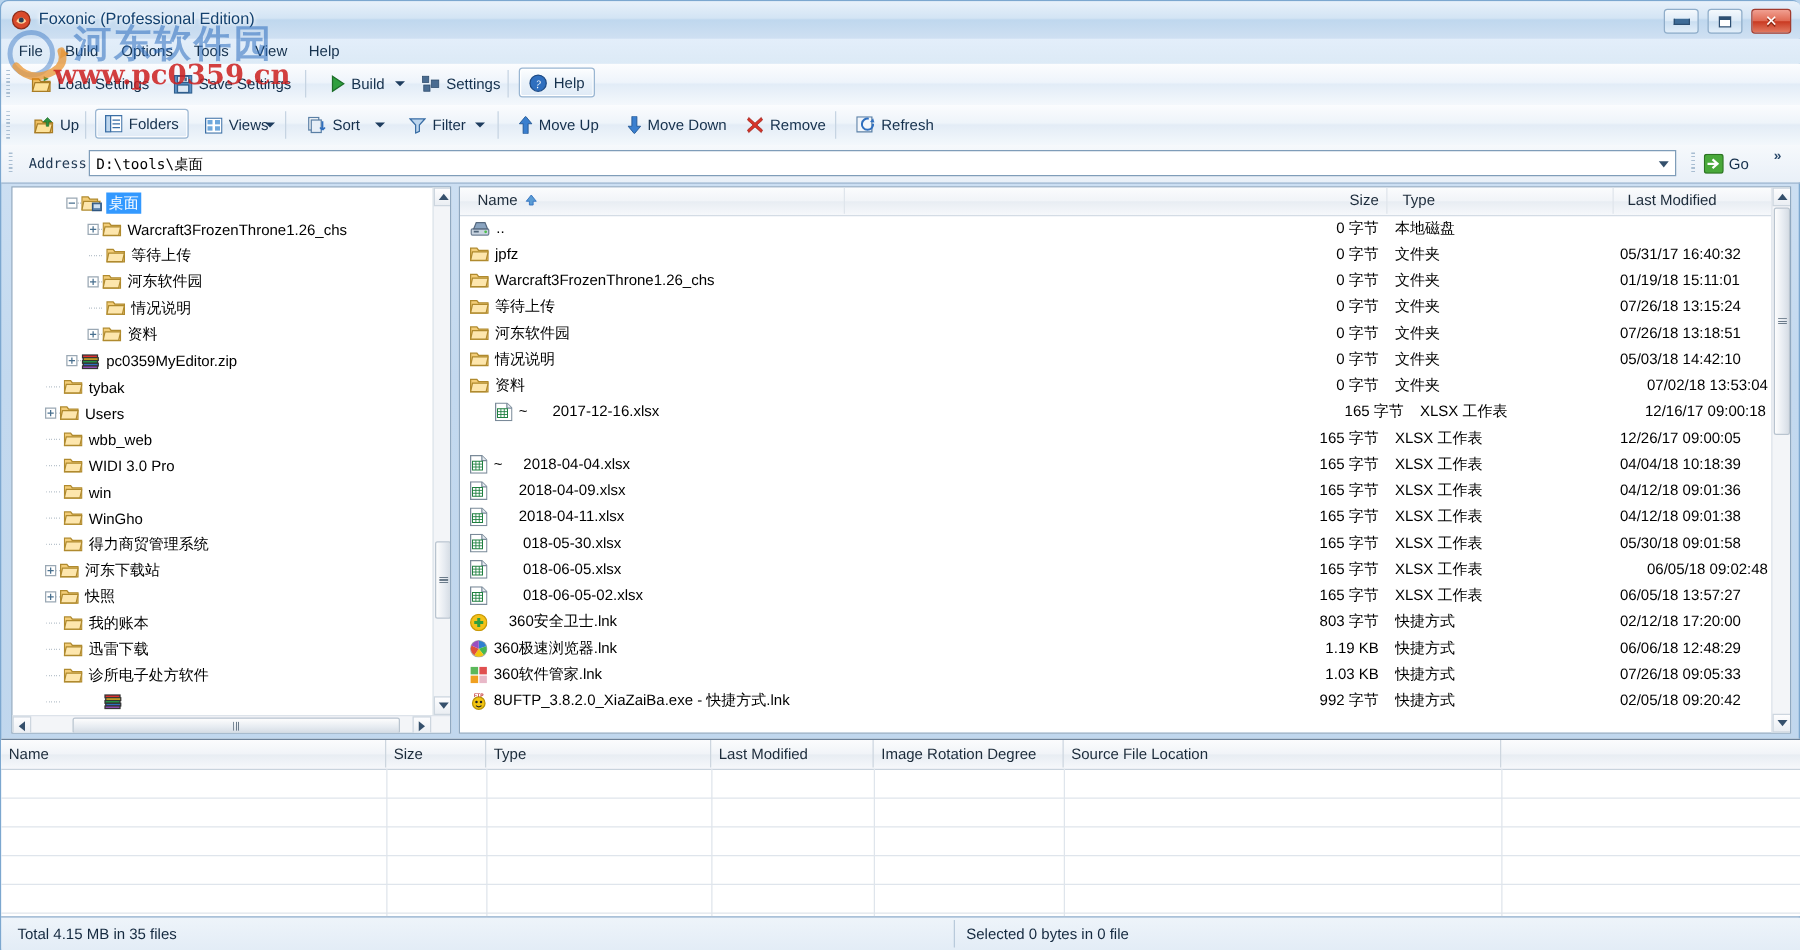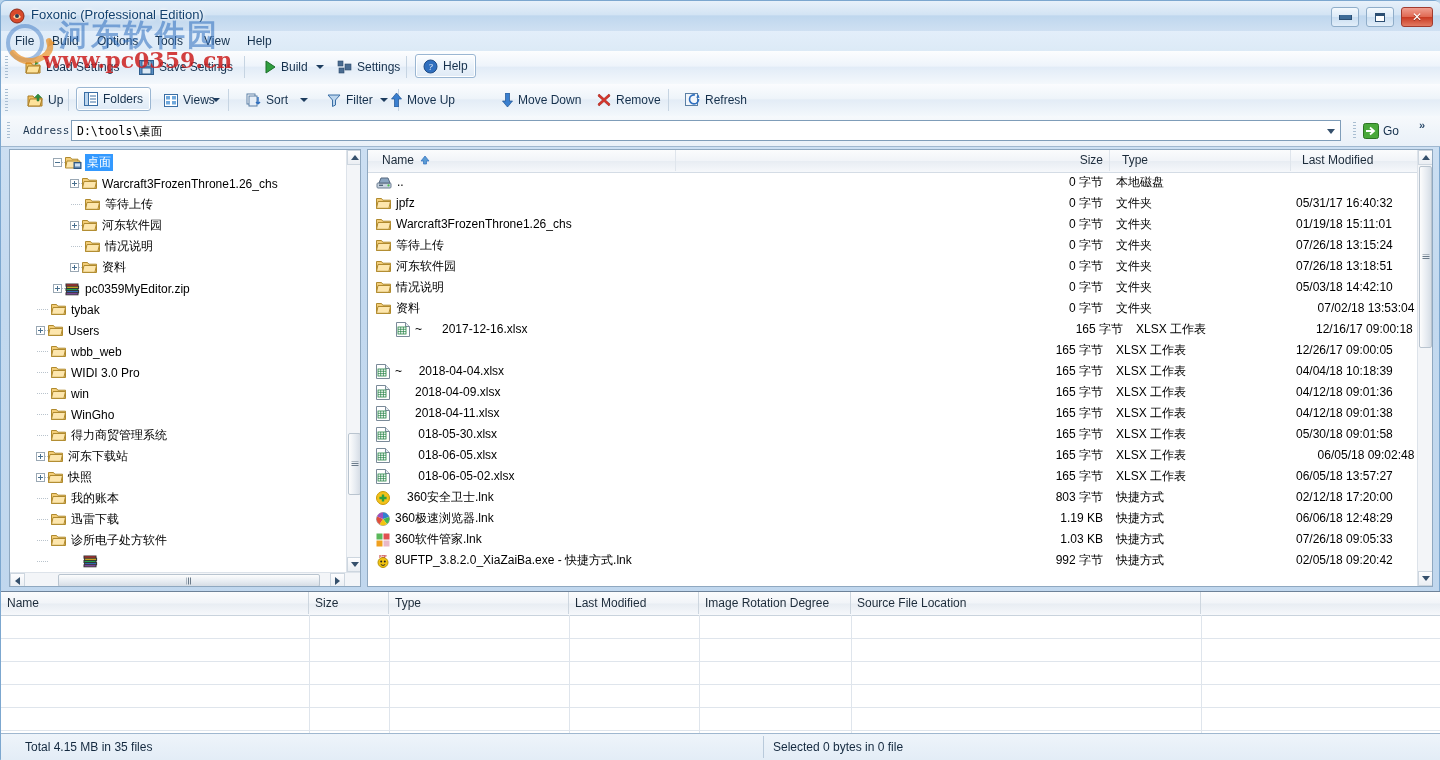--- a/index.html
+++ b/index.html
@@ -456,21 +456,21 @@
         <svg width="14" height="14" viewBox="0 0 14 14">
           <path d="M1 2h12l-4.5 5v5l-3 1.5V7z" fill="#bdd6ee" stroke="#3a6ea5"></path>
         </svg>
       </span>
       <span>Filter</span>
     </div>
     <span class="dd-arrow" style="left:379px;top:14px;"></span>
 
     <span class="tsep" style="left:397px"></span>
 
-    <div class="tbtn" style="left:382px;top:4px;">
+    <div class="tbtn" style="left:406px;top:4px;">
       <span class="ico">
         <svg width="11" height="14" viewBox="0 0 11 14">
           <path d="M5.5 0 L10.5 6 H7.5 V14 H3.5 V6 H0.5Z" fill="#3a7fcf" stroke="#1f5391" stroke-width="0.7"></path>
         </svg>
       </span>
       <span>Move Up</span>
     </div>
 
     <div class="tbtn" style="left:493px;top:4px;">
       <span class="ico">
@@ -1113,21 +1113,21 @@
         <div class="bgridcol" style="left: 1200px;"></div>
         <div class="bgridrow" style="top: 46px;"></div>
         <div class="bgridrow" style="top: 69px;"></div>
         <div class="bgridrow" style="top: 92px;"></div>
         <div class="bgridrow" style="top: 115px;"></div>
         <div class="bgridrow" style="top: 138px;"></div>
       </div>
   </div>
 
   <div id="statusbar">
-    <span class="stat-cell" style="left:16px;width:760px;">Total 4.15 MB in 35 files</span>
+    <span class="stat-cell" style="left:5px;width:760px;">Total 4.15 MB in 35 files</span>
     <span class="stat-sep" style="left:762px;"></span>
     <span class="stat-cell" style="left:764px;width:676px;">Selected 0 bytes in 0 file</span>
   </div>
 
   <div id="watermark">
     <span id="wm-logo">
       <svg width="56" height="52" viewBox="0 0 56 52">
         <circle cx="20" cy="24" r="17" fill="none" stroke="#2f6fbf" stroke-width="4" opacity="0.55"></circle>
         <path d="M8 34 q12 14 30 4 q10 -6 6 -16" fill="none" stroke="#e8840f" stroke-width="6" opacity="0.8" stroke-linecap="round"></path>
         <path d="M44 20 l6 4 -7 4z" fill="#e8840f" opacity="0.85"></path>

